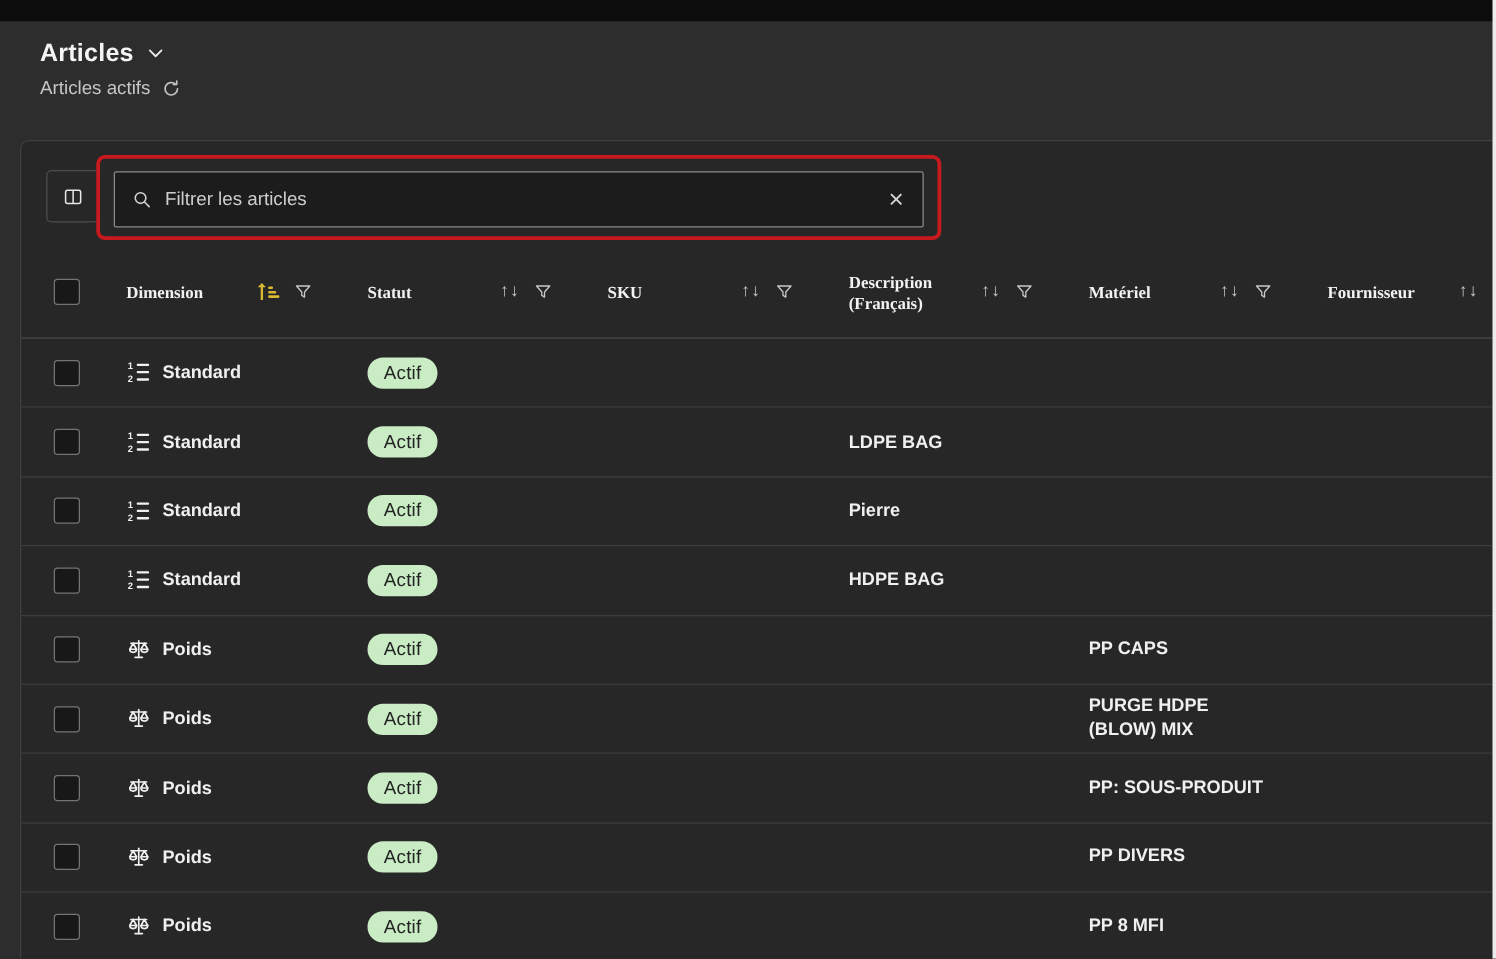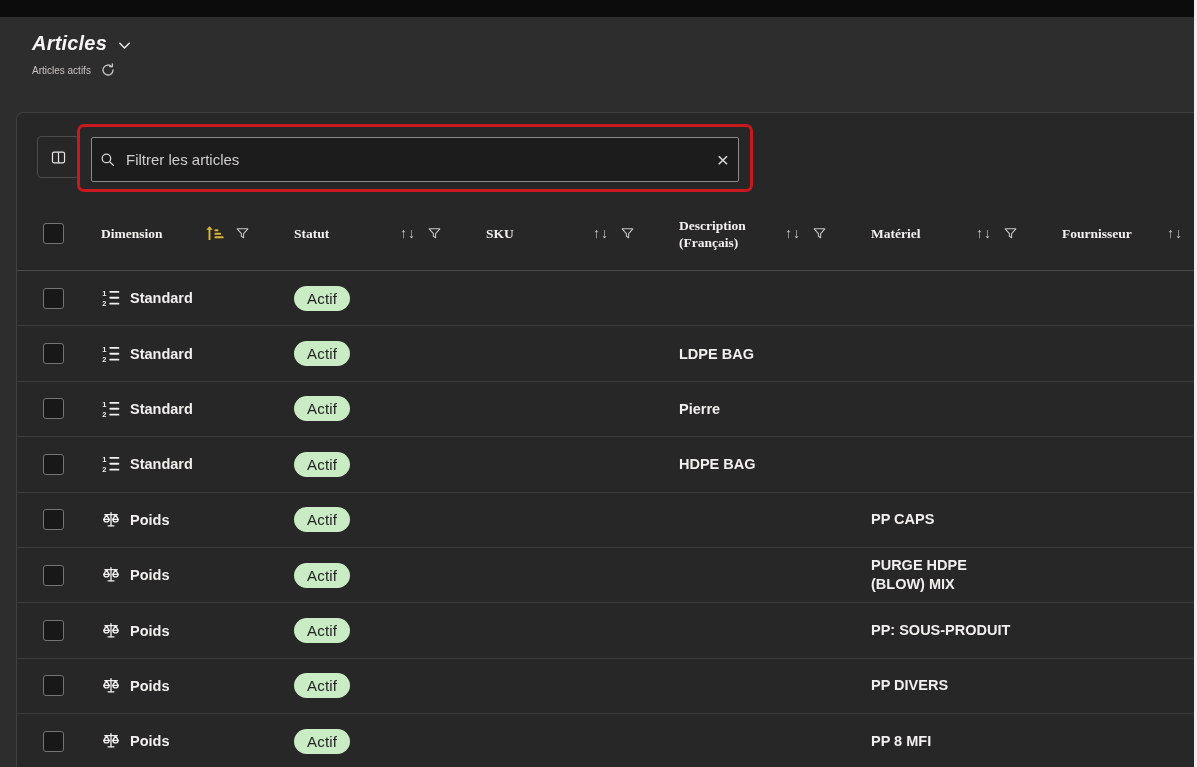--- a/index.html
+++ b/index.html
@@ -18,25 +18,25 @@
     font-family:"Liberation Sans","DejaVu Sans",sans-serif;
     background:var(--page-bg);
     color:#f1f0ef;
     position:relative;
   }
   .top-black-strip{position:absolute;left:0;top:0;width:100%;height:17px;background:#0c0c0c;}
   .window-edge{position:absolute;right:0;top:0;width:3px;height:100%;background:#ececec;z-index:50;}
 
   
   .page-header{position:absolute;left:32px;top:32px;}
-  .view-selector{display:flex;align-items:center;gap:10px;cursor:pointer;font-style:italic;}
+  .view-selector{display:flex;align-items:flex-start;gap:10px;cursor:pointer;}
   .page-title{font-size:20px;font-weight:700;color:#f6f5f4;letter-spacing:.2px;}
   .chev{width:15px;height:15px;color:#eceae8;margin-top:3px;}
   .subtitle-row{display:flex;align-items:center;gap:9px;margin-top:7px;}
-  .page-subtitle{font-size:10px;color:#c7c5c3;}
+  .page-subtitle{font-size:15px;color:#c7c5c3;}
   .refresh{width:16px;height:16px;color:#c7c5c3;cursor:pointer;}
 
   
   .panel{
     position:absolute;left:16px;top:112px;right:0;bottom:0;
     background:var(--panel-bg);
     border-top:1px solid #403f3f;border-left:1px solid #403f3f;
     border-top-left-radius:7px;
     overflow:hidden;
   }
@@ -44,21 +44,21 @@
   
   .columns-btn{
     position:absolute;left:20px;top:23px;width:42px;height:42px;
     border:1px solid #4e4d4d;border-radius:4px;background:transparent;
     display:flex;align-items:center;justify-content:center;cursor:pointer;color:#e8e7e6;
   }
   .columns-btn svg{width:17px;height:17px;}
   .search-wrap{
     position:absolute;left:74px;top:24px;width:648px;height:45px;
     background:#1d1c1c;border:1px solid #8a8a8a;border-radius:2px;
-    display:flex;align-items:center;padding:0 7px;gap:10px;
+    display:flex;align-items:center;padding:0 13px;gap:10px;
   }
   .search-wrap svg{width:17px;height:17px;color:#d4d3d2;flex:0 0 auto;}
   .search-input{
     flex:1;background:transparent;border:none;outline:none;
     color:#f0efee;font-size:15px;font-family:inherit;
   }
   .search-input::placeholder{color:#cfcecd;opacity:1;}
   .clear-btn{
     background:none;border:none;color:#d6d5d4;font-size:21px;line-height:1;
     cursor:pointer;padding:0 2px;font-family:inherit;

